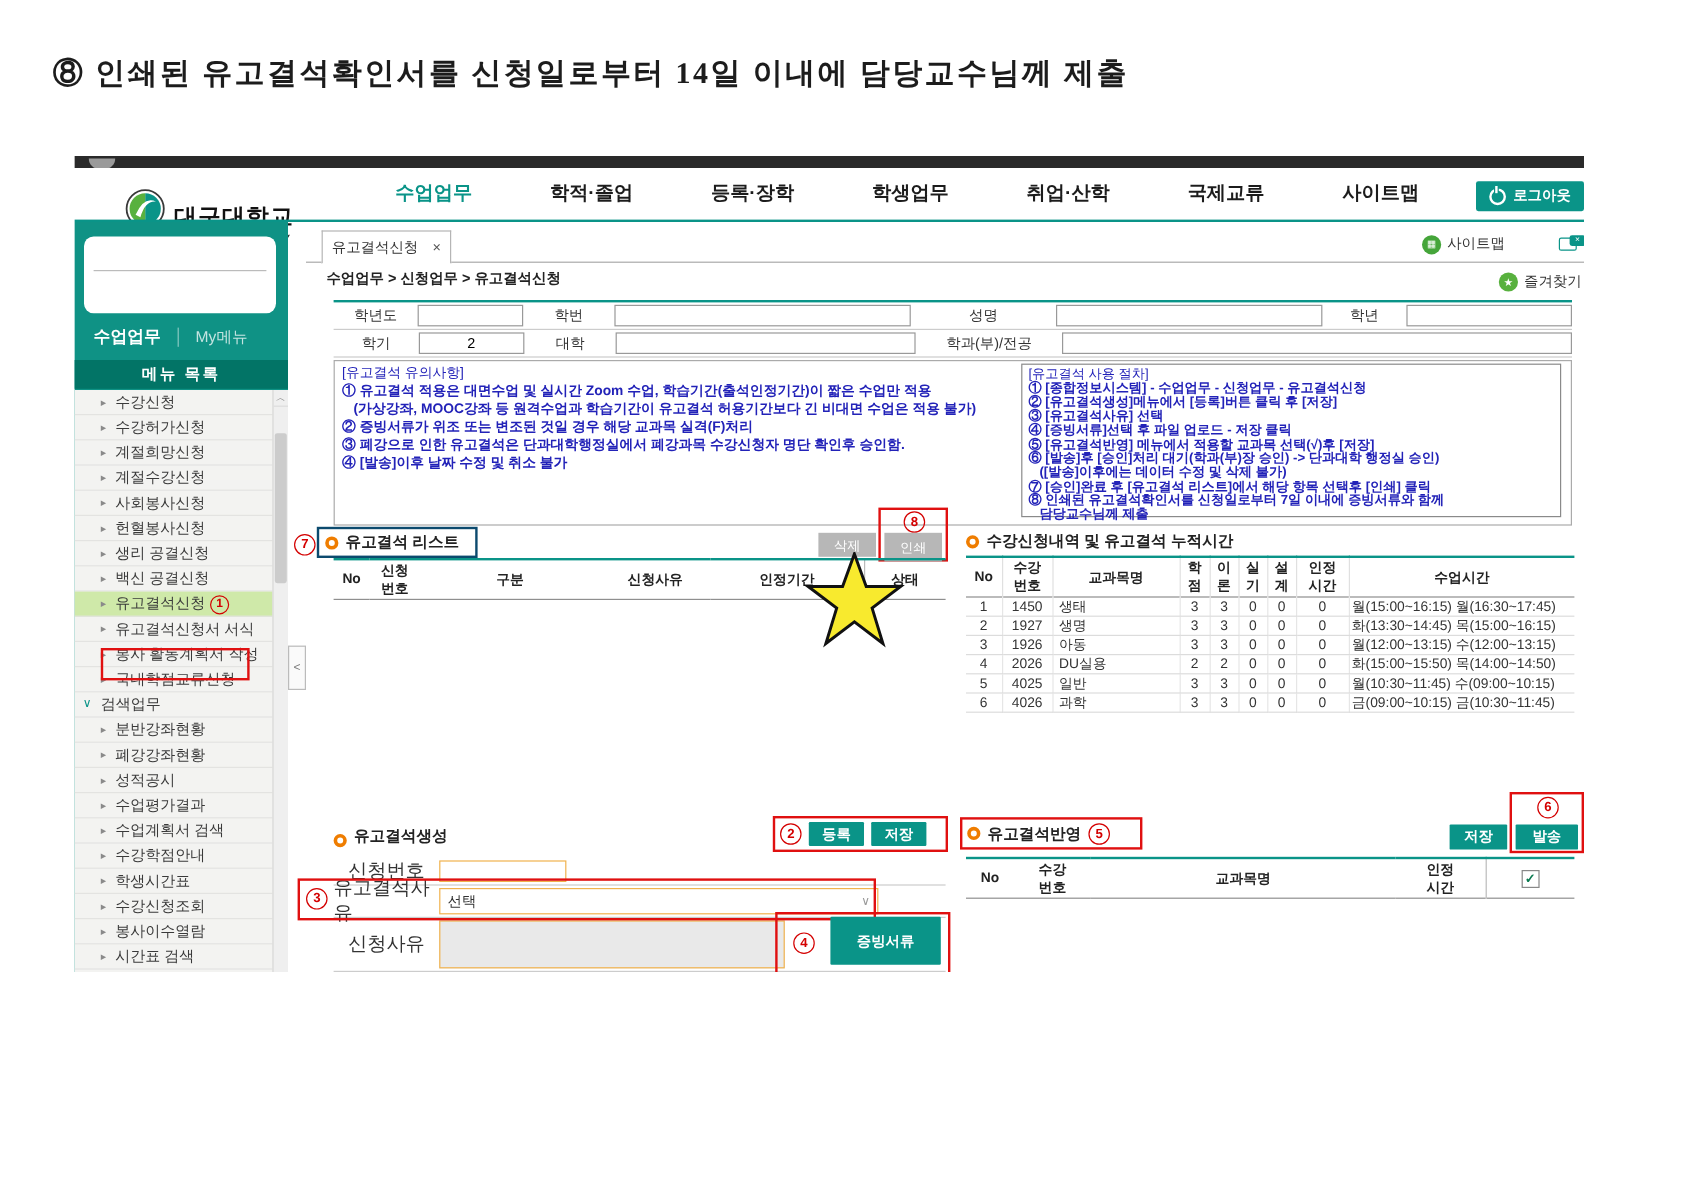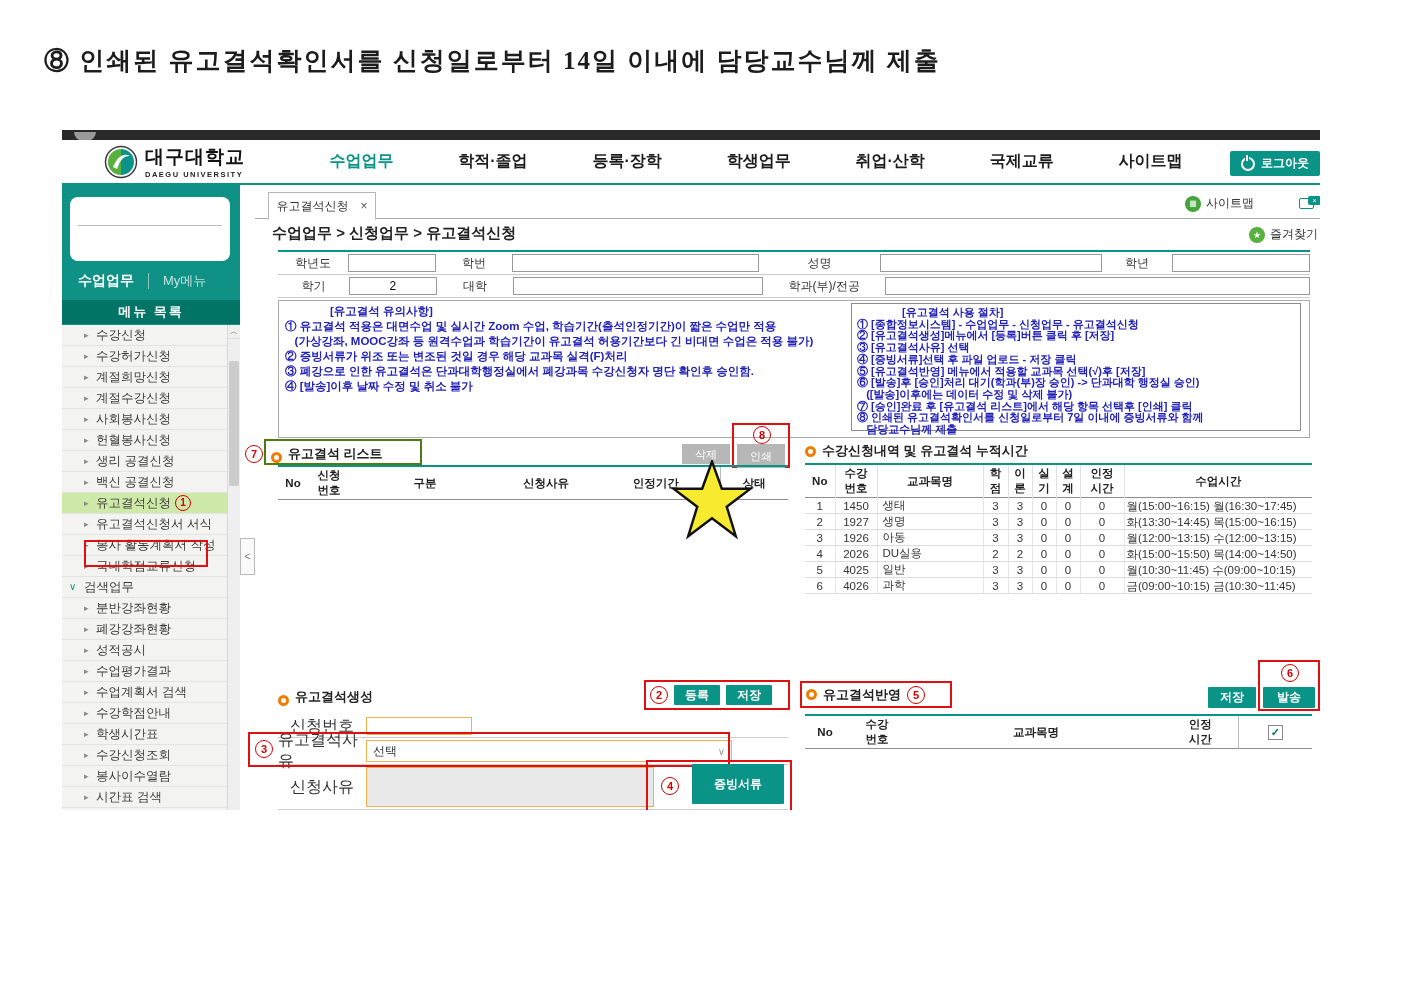--- a/index.html
+++ b/index.html
@@ -8,21 +8,21 @@
   .abs{position:absolute;}
   
   .instruction{position:absolute;left:44px;top:44px;font-family:"Liberation Serif","DejaVu Serif",serif;
     font-size:25px;font-weight:bold;color:#1c1c1c;letter-spacing:2px;}
   
   .window{position:absolute;left:62px;top:130px;width:1258px;height:680px;background:#fff;overflow:hidden;}
   .topstrip{position:absolute;left:0;top:0;width:1258px;height:10px;background:#2a2a2a;}
   .knob{position:absolute;left:12px;top:2px;width:22px;height:9px;background:#9a9a9a;border-radius:0 0 10px 10px;}
   .appheader{position:absolute;left:0;top:10px;width:1258px;height:43px;background:#fff;}
   .logo{position:absolute;left:42px;top:4px;display:flex;align-items:center;gap:7px;}
-  .logotxt .t1{font-size:19px;font-weight:bold;color:#111;letter-spacing:1px;}
+  .logotxt .t1{font-size:19px;font-weight:bold;color:#111;letter-spacing:1px;margin-top:24px;}
   .logotxt .t2{font-size:7.5px;color:#222;letter-spacing:1.5px;font-weight:bold;}
   .nav{position:absolute;left:235px;top:0;width:918px;height:43px;display:flex;align-items:center;justify-content:space-around;}
   .nav .item{font-size:16px;font-weight:bold;color:#1c1c1c;cursor:pointer;}
   .nav .item.active{color:#0a9488;}
   .logoutbtn{position:absolute;left:1168px;top:11px;width:90px;height:25px;background:#0a9488;color:#fff;
      font-size:12px;font-weight:bold;display:flex;align-items:center;justify-content:center;gap:6px;border-radius:2px;cursor:pointer;}
   .power{width:10px;height:10px;border:2px solid #fff;border-radius:50%;position:relative;display:inline-block;}
   .power:after{content:"";position:absolute;left:3px;top:-4px;width:2px;height:6px;background:#fff;box-shadow:-1px 0 0 #0a9488,1px 0 0 #0a9488;}
   .tealline{position:absolute;left:0;top:53px;width:1258px;height:2px;background:#0a9488;}
   
@@ -53,33 +53,33 @@
   
   .tabline{position:absolute;left:193px;top:88px;width:1065px;height:1px;background:#aaa;}
   .tab{position:absolute;left:206px;top:62px;width:106px;height:26px;background:#fff;border:1px solid #b5b5b5;border-bottom:1px solid #fff;
      z-index:2;display:flex;align-items:center;justify-content:center;gap:12px;font-size:12px;color:#333;cursor:pointer;}
   .tab .x{color:#555;font-size:12px;cursor:pointer;}
   .chip{position:absolute;display:flex;align-items:center;gap:5px;font-size:12px;color:#333;cursor:pointer;}
   .gcircle{width:16px;height:16px;border-radius:50%;background:#45a53a;color:#fff;font-size:8px;display:flex;align-items:center;justify-content:center;}
   .cardicon{position:absolute;left:1237px;top:66px;width:22px;height:14px;cursor:pointer;}
   .cardicon .c1{position:absolute;left:0;top:2px;width:13px;height:9px;background:#fff;border:1.5px solid #0a9488;border-radius:2px;}
   .cardicon .c2{position:absolute;left:9px;top:0;width:13px;height:9px;background:#0a9488;border-radius:2px;color:#fff;font-size:7px;text-align:center;line-height:9px;}
-  .breadcrumb{position:absolute;left:210px;top:94px;font-size:15px;font-weight:bold;color:#222;}
+  .breadcrumb{position:absolute;left:210px;top:94px;font-size:12px;font-weight:bold;color:#222;}
   
   .sform{position:absolute;left:216px;top:120px;width:1032px;border-top:2px solid #0a9488;}
   .frow{display:flex;align-items:center;height:22px;border-bottom:1px solid #ccc;}
   .flabel{font-size:12px;color:#333;text-align:center;}
   .finput{height:16px;border:1px solid #999;background:#fff;font-size:12px;padding:0 3px;text-align:center;
      font-family:"Liberation Sans",sans-serif;}
   
   .noticebox{position:absolute;left:216px;top:170px;width:1030px;height:136px;border:1px solid #aaa;background:#fff;}
   .nleft{position:absolute;left:6px;top:3px;width:560px;color:#2222b8;font-size:11.5px;line-height:15px;font-weight:bold;}
   .nright{position:absolute;left:572px;top:2px;width:450px;height:128px;border:1px solid #8a8a8a;color:#2222b8;
      font-size:11px;line-height:11.7px;font-weight:bold;padding:3px 5px;box-sizing:border-box;}
-  .ntitle{font-weight:bold;margin-left:45px;}
+  .ntitle{font-weight:normal;}
   
   .bullet{width:9px;height:9px;border-radius:50%;background:#fff;border:3px solid #ef7d00;display:inline-block;box-sizing:border-box;
      width:11px;height:11px;}
   .sectitle{font-size:13px;font-weight:bold;color:#222;}
   .callout{border:2px solid #e01010;position:absolute;pointer-events:none;}
   .badge{display:inline-flex;width:16px;height:16px;border:1.6px solid #d40000;border-radius:50%;color:#d40000;
      font-size:11px;font-weight:bold;align-items:center;justify-content:center;background:transparent;}
   .gbtn{background:#b7b7b7;color:#fff;font-size:11px;display:flex;align-items:center;justify-content:center;cursor:pointer;}
   .tbtn{background:#0a9488;color:#fff;font-size:12px;font-weight:bold;display:flex;align-items:center;justify-content:center;cursor:pointer;border-radius:1px;}
   .pre{white-space:pre-line;}
@@ -242,21 +242,21 @@
         <div>⑤ [유고결석반영] 메뉴에서 적용할 교과목 선택(√)후 [저장]</div>
         <div>⑥ [발송]후 [승인]처리 대기(학과(부)장 승인) -&gt; 단과대학 행정실 승인)</div>
         <div>&nbsp;&nbsp;&nbsp;([발송]이후에는 데이터 수정 및 삭제 불가)</div>
         <div>⑦ [승인]완료 후 [유고결석 리스트]에서 해당 항목 선택후 [인쇄] 클릭</div>
         <div>⑧ 인쇄된 유고결석확인서를 신청일로부터 7일 이내에 증빙서류와 함께</div>
         <div>&nbsp;&nbsp;&nbsp;담당교수님께 제출</div>
       </div>
     </div>
 
     <span class="badge abs" style="left:183px;top:315px;">7</span>
-    <div class="abs" style="left:202px;top:309px;width:158px;height:26px;border:2px solid #4d7c0f;display:flex;align-items:flex-end;gap:6px;padding-left:5px;box-sizing:border-box;">
+    <div class="abs" style="left:202px;top:309px;width:134px;height:26px;border:2px solid #0c4a6e;display:flex;align-items:center;gap:6px;padding-left:5px;box-sizing:border-box;">
       <span class="bullet"></span>
       <span class="sectitle">유고결석 리스트</span>
     </div>
     <div class="gbtn abs" style="left:620px;top:314px;width:48px;height:20px;">삭제</div>
     <div class="abs" style="left:670px;top:293px;width:58px;height:45px;border:2px solid #e01010;box-sizing:border-box;">
       <span class="badge" style="margin:1px 0 0 19px;">8</span>
     </div>
     <div class="gbtn abs" style="left:675px;top:314px;width:48px;height:24px;">인쇄</div>
     <div class="abs" style="left:216px;top:335px;width:510px;">
       <table class="grid">

